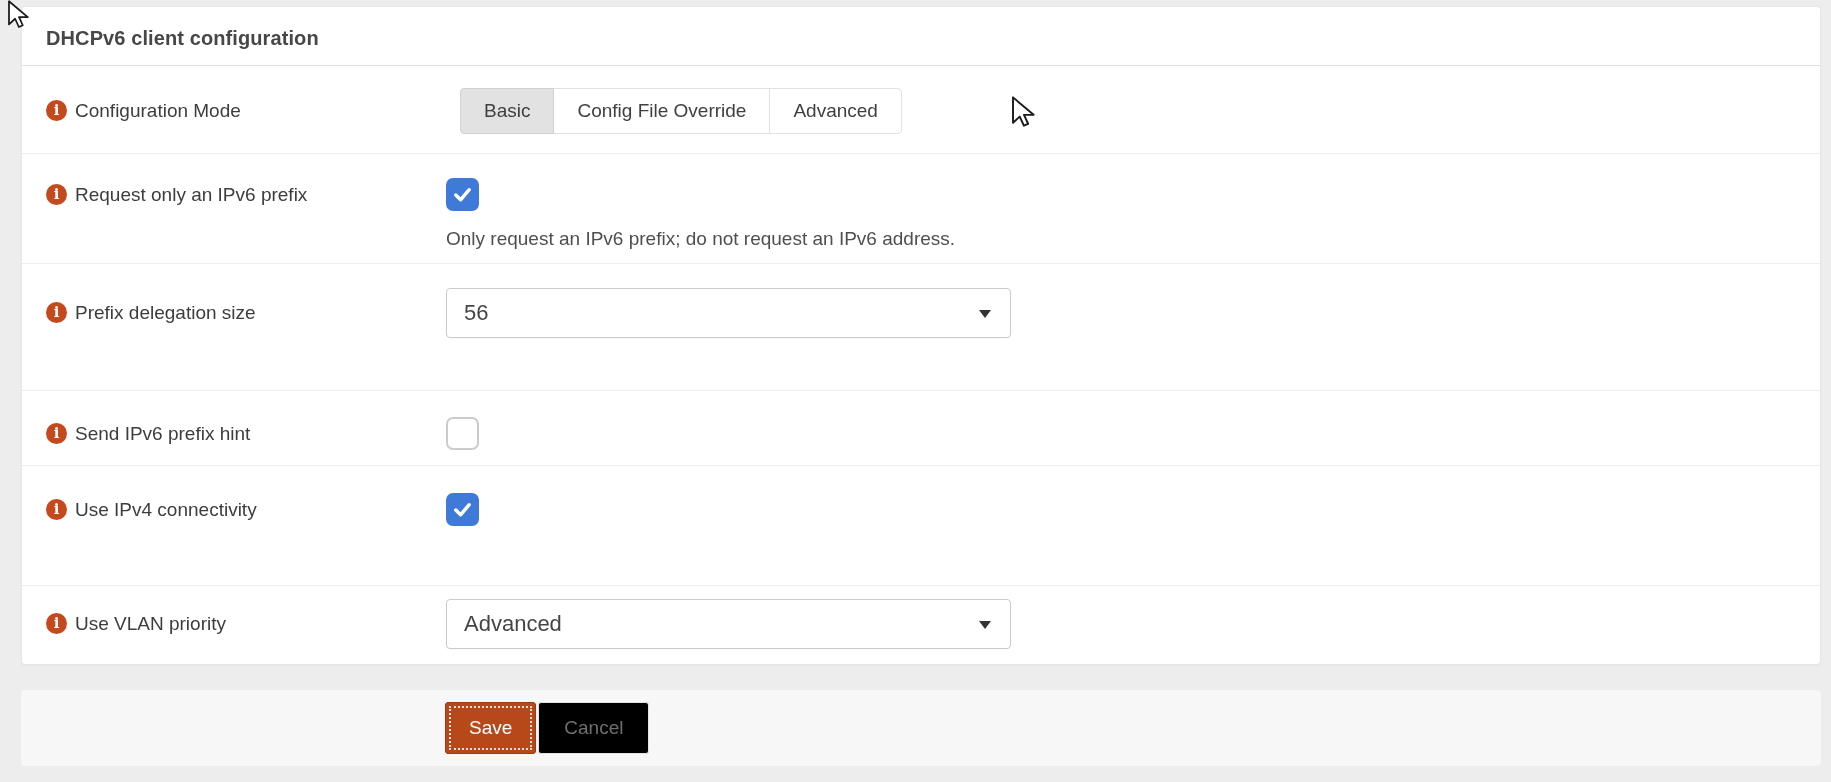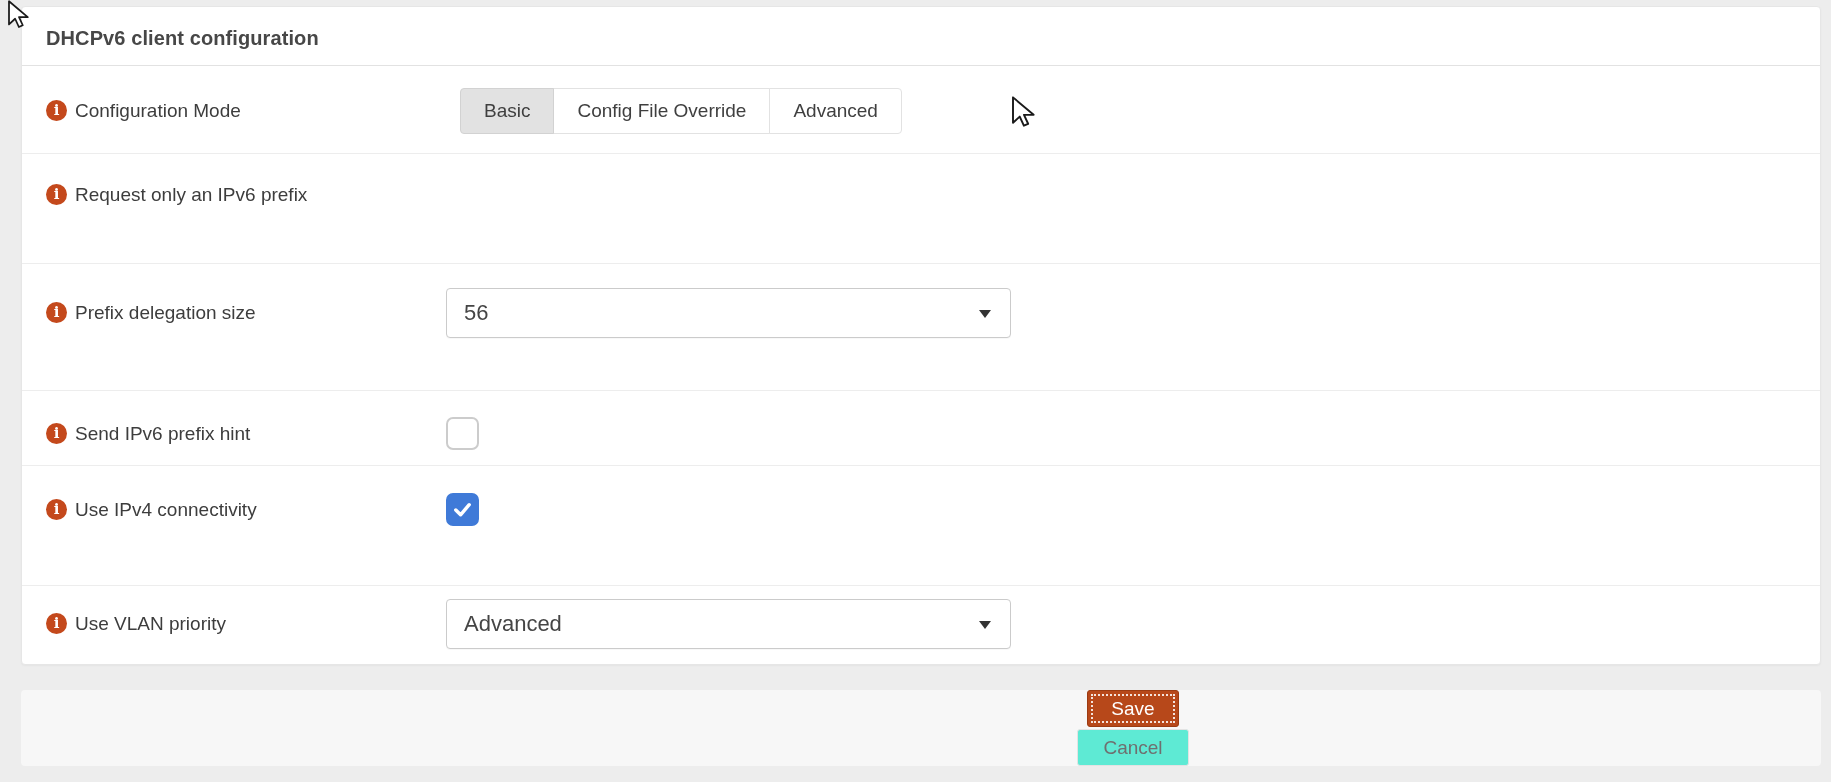--- a/index.html
+++ b/index.html
@@ -49,26 +49,26 @@
   
   .sel{position:relative;width:565px;height:50px;box-sizing:border-box;border:1px solid #cbcbcb;
        border-radius:4px;background:#fff;display:flex;align-items:center;padding-left:17px;
        font-size:22px;color:#454545;cursor:pointer;box-shadow:0 1px 1px rgba(0,0,0,.03);}
   .caret{position:absolute;right:19px;top:50%;margin-top:-3px;width:0;height:0;
          border-left:6px solid transparent;border-right:6px solid transparent;border-top:8px solid #333;}
 
   
   .footer-bar{position:absolute;left:21px;top:690px;width:1800px;height:76px;background:#f7f7f7;
               border-radius:4px;box-sizing:border-box;display:flex;align-items:center;
-              padding-left:424px;gap:2px;flex-direction:column;}
+              padding-left:424px;gap:2px;}
   .btn-save{height:52px;padding:0 23px;font-family:inherit;font-size:19px;color:#ffffff;
             background:#b7481a;border:1px solid #9c3b12;border-radius:3px;cursor:pointer;
             outline:2px dotted rgba(255,255,255,.85);outline-offset:-6px;}
   .btn-cancel{height:52px;padding:0 25px;font-family:inherit;font-size:19px;color:#6f6f6f;
-              background:#5eead4;border:1px solid #e3e3e3;border-radius:3px;cursor:pointer;}
+              background:#000000;border:1px solid #e3e3e3;border-radius:3px;cursor:pointer;}
 
   
   .cursor{position:absolute;pointer-events:none;}
   .cursor-1{left:6px;top:0px;width:26px;height:30px;}
   .cursor-2{left:1010px;top:96px;width:28px;height:33px;}
 </style>
 </head>
 <body>
 
 <div class="stage">
@@ -87,20 +87,28 @@
           <button>Config File Override</button>
           <button>Advanced</button>
         </div>
       </div>
     </div>
 
     <div class="frow r1">
       <div class="flabel">
         <span class="info-icon">i</span>
         <span>Request only an IPv6 prefix</span>
+      </div>
+      <div class="fctrl">
+        <div class="cbx checked">
+          <svg viewBox="0 0 24 24">
+            <path d="M5 12.5 L10 17.5 L19 7" stroke="#ffffff" stroke-width="3.6" fill="none" stroke-linecap="round" stroke-linejoin="round"></path>
+          </svg>
+        </div>
+        <div class="help">Only request an IPv6 prefix; do not request an IPv6 address.</div>
       </div>
     </div>
 
     <div class="frow r2">
       <div class="flabel">
         <span class="info-icon">i</span>
         <span>Prefix delegation size</span>
       </div>
       <div class="fctrl">
         <div class="sel">

